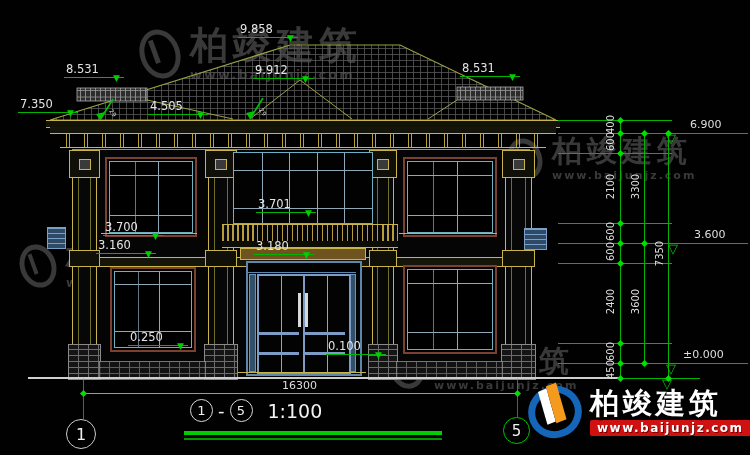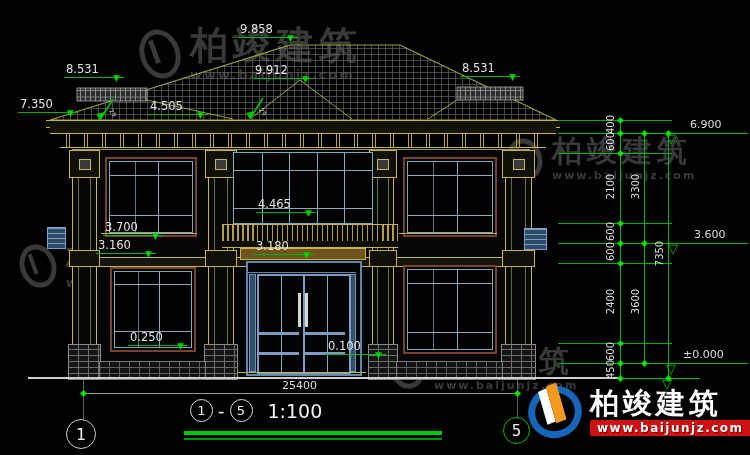--- a/index.html
+++ b/index.html
@@ -257,21 +257,21 @@
     </div>
   <div class="em" style="left:148px;top:99px;">
       <span class="t">4.505</span>
       <span class="tri">▼</span>
     </div>
   <div class="em" style="left:18px;top:97px;">
       <span class="t">7.350</span>
       <span class="tri">▼</span>
     </div>
   <div class="em" style="left:256px;top:197px;">
-      <span class="t">4.465</span>
+      <span class="t">3.701</span>
       <span class="tri">▼</span>
     </div>
   <div class="em" style="left:103px;top:220px;">
       <span class="t">3.700</span>
       <span class="tri">▼</span>
     </div>
   <div class="em" style="left:96px;top:238px;">
       <span class="t">3.160</span>
       <span class="tri">▼</span>
     </div>
@@ -333,21 +333,21 @@
   <span class="otri" style="left:666px;top:134px;">▽</span>
   <div class="dt" style="left:694px;top:229px;">3.600</div>
   <span class="otri" style="left:668px;top:244px;">▽</span>
   <div class="dt" style="left:683px;top:349px;">±0.000</div>
   <span class="otri" style="left:666px;top:364px;">▽</span>
   <span class="otri" style="left:662px;top:379px;">▽</span>
 
   <div class="wl" style="left:83px;top:393px;width:434px;height:1px;"></div>
   <div class="dm" style="left:81px;top:391px;"></div>
     <div class="dm" style="left:515px;top:391px;"></div>
-  <div class="dt" style="left:282px;top:380px;">25400</div>
+  <div class="dt" style="left:282px;top:380px;">16300</div>
   <div class="wl" style="left:83px;top:378px;width:1px;height:41px;opacity:.6;"></div>
   <div class="wl" style="left:517px;top:378px;width:1px;height:39px;opacity:.6;"></div>
   <div class="circ" style="left:66px;top:419px;width:28px;height:28px;border:1.5px solid #cccccc;font-size:16px;">1</div>
   <div class="circ" style="left:503px;top:417px;width:25px;height:25px;border:1.5px solid #00c400;font-size:15px;">5</div>
 
   <div id="title">
     <span class="tcirc">1</span>
     <span style="font-size:18px;">-</span>
     <span class="tcirc">5</span>
     <span style="font-size:19px;margin-left:10px;">1:100</span>

